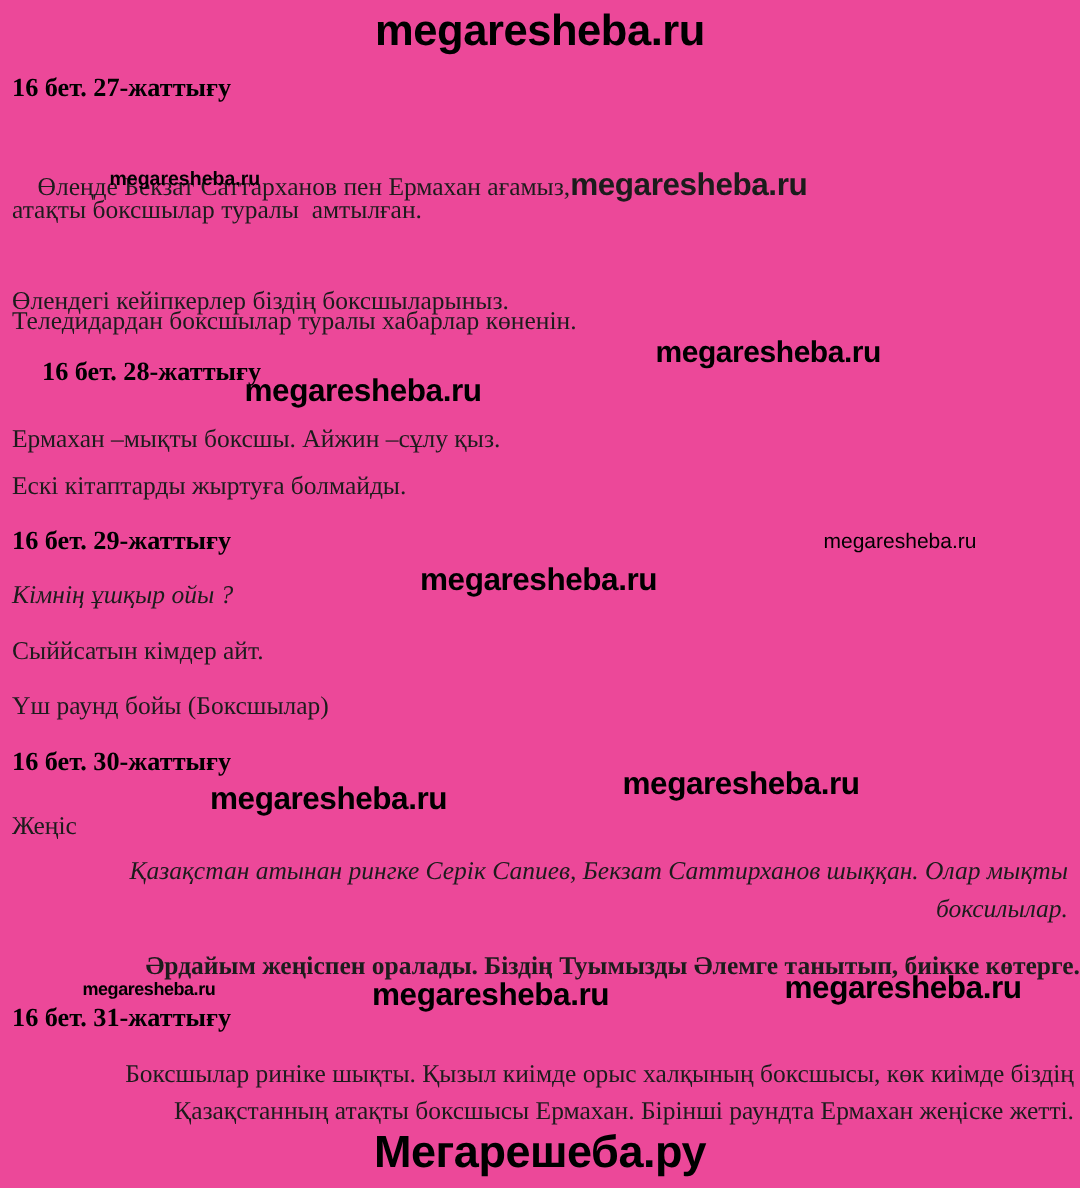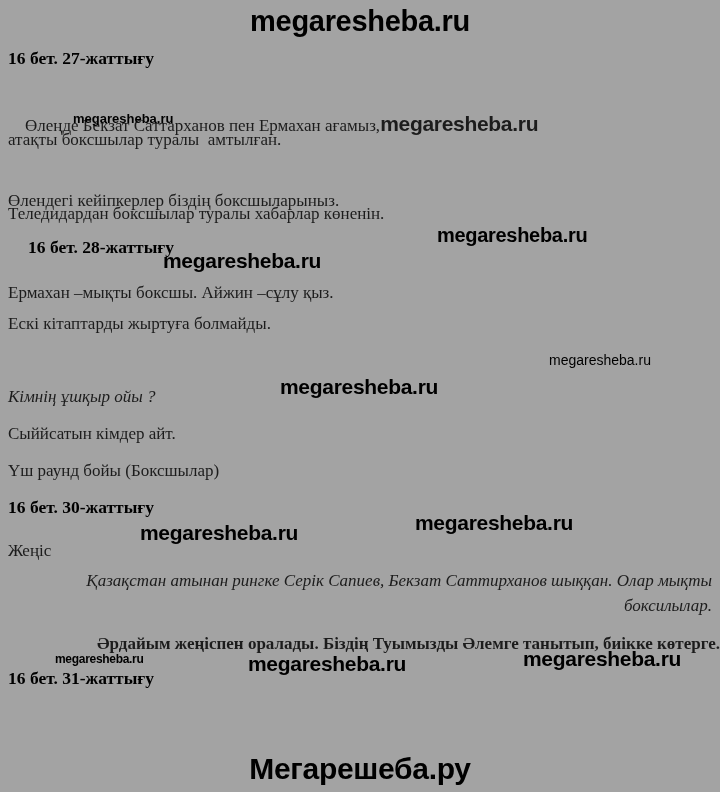--- a/index.html
+++ b/index.html
@@ -1,19 +1,19 @@
 <!DOCTYPE html>
 <html><head>
 <meta charset="utf-8">
 <style>
   html,body{margin:0;padding:0;background:#fff;}
   .page{
     position:relative;
     width:720px;height:792px;
-    background:#a3a3a3;
+    background:#ec4899;
     overflow:hidden;
     font-family:"Liberation Serif", serif;
     color:#1a1a1a;
   }
   .abs{position:absolute;white-space:pre-wrap;text-align:right;}
   .serif{font-family:"Liberation Serif", serif;font-size:17px;color:#1c1c1c;line-height:25px;}
   .heading{font-family:"Liberation Serif", serif;font-size:17.5px;font-weight:bold;color:#000;}
   .wm{font-family:"Liberation Sans", sans-serif;font-weight:bold;color:#000;letter-spacing:-0.3px;white-space:nowrap;}
   .wm-xl{font-size:29px;}
   .wm-lg{font-size:21px;}
@@ -48,20 +48,21 @@
   <div class="abs wm wm-md" style="left:437px;top:224px;">megaresheba.ru</div>
 
   <div class="abs heading" style="left:4px;top:237px;margin-left:24px;">16 бет. 28-жаттығу</div>
 
   <div class="abs wm wm-lg" style="left:163px;top:249px;">megaresheba.ru</div>
 
   <div class="abs serif" style="left:8px;top:280px;">Ермахан –мықты боксшы. Айжин –сұлу қыз.</div>
 
   <div class="abs serif" style="left:8px;top:311px;">Ескі кітаптарды жыртуға болмайды.</div>
 
+  <div class="abs heading" style="left:8px;top:350px;">16 бет. 29-жаттығу</div>
 
   <div class="abs wm wm-sm-reg" style="left:549px;top:352px;">megaresheba.ru</div>
 
   <div class="abs wm wm-lg" style="left:280px;top:375px;">megaresheba.ru</div>
 
   <div class="abs serif" style="left:8px;top:384px;font-style:italic;">Кімнің ұшқыр ойы ?</div>
 
   <div class="abs serif" style="left:8px;top:421px;">Сыййсатын кімдер айт.</div>
 
   <div class="abs serif" style="left:8px;top:458px;">Үш раунд бойы (Боксшылар)</div>
@@ -79,16 +80,17 @@
   <div class="abs serif" style="left:8px;top:631px;width:712px;font-weight:bold;">Әрдайым жеңіспен оралады. Біздің Туымызды Әлемге танытып, биікке көтерге.</div>
 
   <div class="abs wm wm-xs" style="left:55px;top:652px;">megaresheba.ru</div>
 
   <div class="abs wm wm-lg" style="left:248px;top:652px;">megaresheba.ru</div>
 
   <div class="abs wm wm-lg" style="left:523px;top:647px;">megaresheba.ru</div>
 
   <div class="abs heading" style="left:8px;top:668px;">16 бет. 31-жаттығу</div>
 
+  <div class="abs serif" style="left:8px;top:703px;width:708px;">Боксшылар риніке шықты. Қызыл киімде орыс халқының боксшысы, көк киімде біздің Қазақстанның атақты боксшысы Ермахан. Бірінші раундта Ермахан жеңіске жетті.</div>
 
   <div class="abs center-band wm" style="top:752px;font-size:30px;">Мегарешеба.ру</div>
 
 </div>
 
 </body></html>

